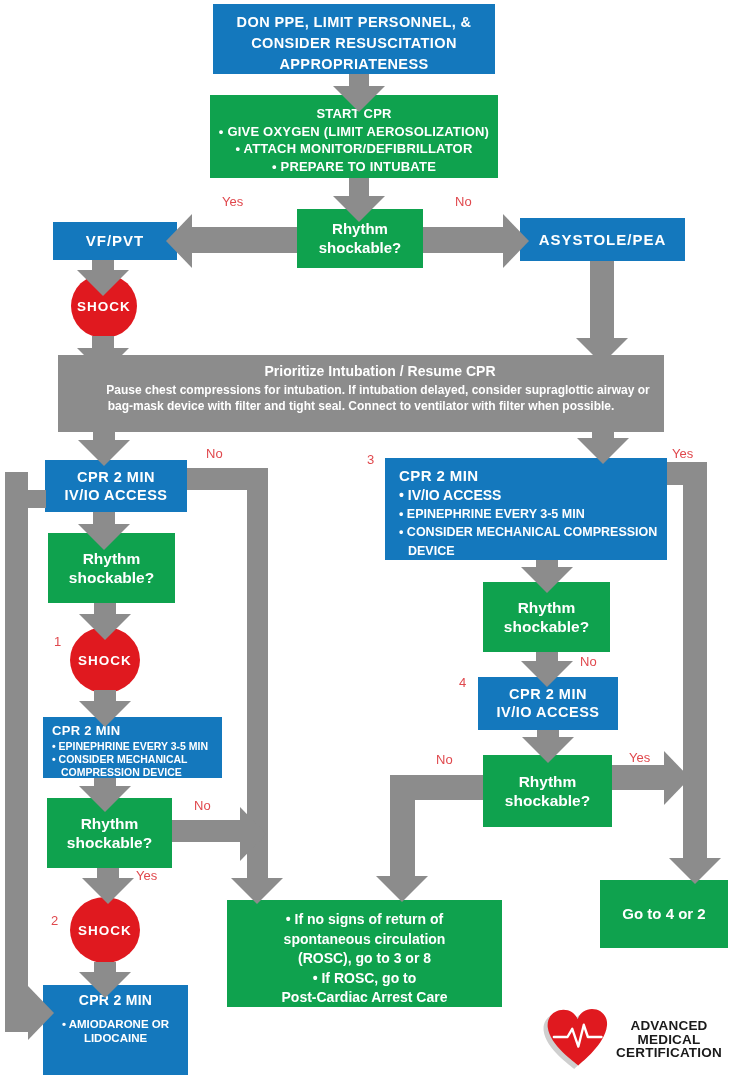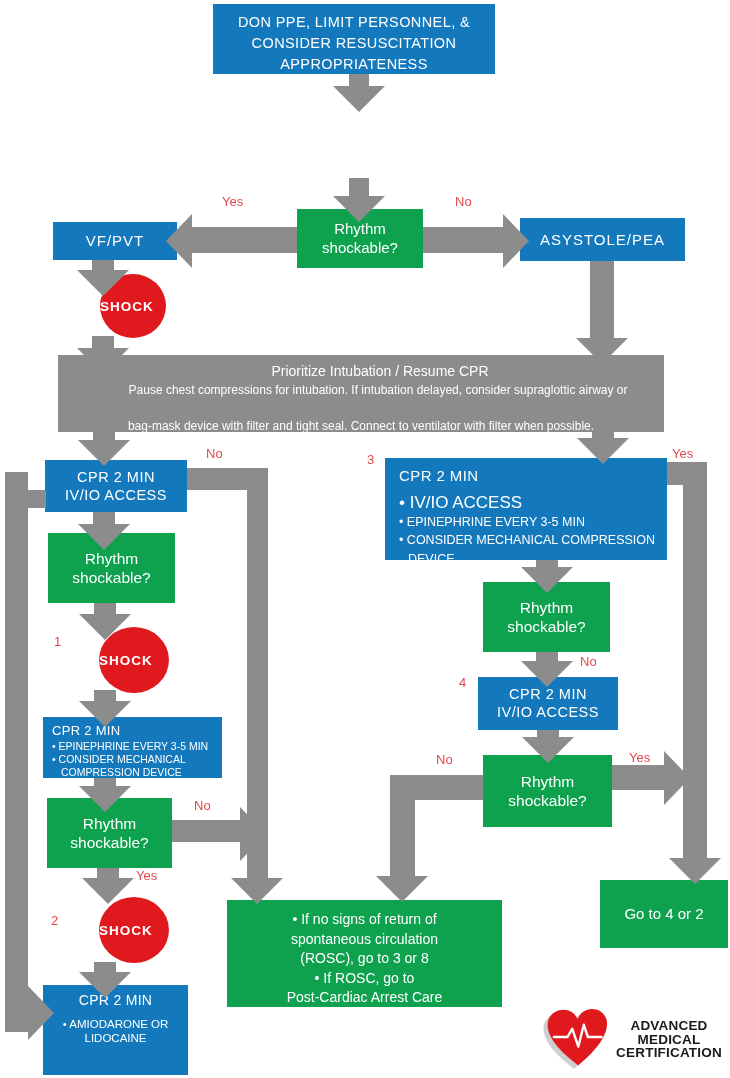--- a/index.html
+++ b/index.html
@@ -2,26 +2,26 @@
 <html style="--blue: #1478BD; --green: #0FA24E; --gray: #8C8C8C; --shock-red: #E0191F; --label-red: #E0484D; --logo-black: #1A1A1A;"><head>
 <meta charset="utf-8">
 <style>
   :root{
     --blue:#1478BD; --green:#0FA24E; --gray:#8C8C8C;
     --shock-red:#E0191F; --label-red:#E0484D; --logo-black:#1A1A1A;
   }
   html,body{margin:0;padding:0;background:#fff;}
   #canvas{position:relative;width:730px;height:1078px;background:#fff;overflow:hidden;
           font-family:"Liberation Sans",sans-serif;}
-  .box{position:absolute;box-sizing:border-box;color:#fff;font-weight:normal;text-align:center;z-index:1;}
+  .box{position:absolute;box-sizing:border-box;color:#fff;font-weight:bold;text-align:center;z-index:1;}
   .blue{background:var(--blue);}
   .green{background:var(--green);}
   .graybox{background:var(--gray);}
   .circle{position:absolute;background:var(--shock-red);border-radius:50%;color:#fff;font-weight:bold;
-          display:flex;align-items:center;justify-content:flex-start;letter-spacing:1px;z-index:1;margin-left:29px;}
+          display:flex;align-items:center;justify-content:center;letter-spacing:1px;z-index:1;}
   .bar{position:absolute;background:var(--gray);z-index:2;}
   .ah{position:absolute;width:0;height:0;z-index:3;}
   .ah-down{border-left:26px solid transparent;border-right:26px solid transparent;border-top:26px solid var(--gray);}
   .ah-left{border-top:27px solid transparent;border-bottom:27px solid transparent;border-right:26px solid var(--gray);}
   .ah-right{border-top:27px solid transparent;border-bottom:27px solid transparent;border-left:26px solid var(--gray);}
   .rlabel{position:absolute;color:var(--label-red);font-size:13px;z-index:4;}
   .leftal{text-align:left;}
   .nw{white-space:nowrap;}
   .logo-text{position:absolute;color:var(--logo-black);font-weight:bold;font-size:13.5px;line-height:13.5px;
              letter-spacing:.2px;text-align:center;z-index:1;}
@@ -84,20 +84,26 @@
   <div class="ah ah-down" style="left:376px;top:876px;"></div>
   <div class="ah ah-right" style="left:664px;top:751px;"></div>
   <div class="ah ah-down" style="left:669px;top:858px;"></div>
 
   <div class="box blue" style="left:213px;top:4px;width:282px;height:70px;padding-top:8px;font-size:14.5px;line-height:21px;letter-spacing:.4px;">
     <div>DON PPE, LIMIT PERSONNEL, &amp;</div>
     <div>CONSIDER RESUSCITATION</div>
     <div>APPROPRIATENESS</div>
   </div>
 
+  <div class="box green" style="left:210px;top:95px;width:288px;height:83px;padding-top:10px;font-size:13px;line-height:17.5px;letter-spacing:.2px;">
+    <div>START CPR</div>
+    <div class="nw">• GIVE OXYGEN (LIMIT AEROSOLIZATION)</div>
+    <div class="nw">• ATTACH MONITOR/DEFIBRILLATOR</div>
+    <div class="nw">• PREPARE TO INTUBATE</div>
+  </div>
 
   <div class="box green" style="left:297px;top:209px;width:126px;height:59px;padding-top:10px;font-size:15px;line-height:19px;">
     <div>Rhythm</div>
     <div>shockable?</div>
   </div>
 
   <div class="box blue" style="left:53px;top:222px;width:124px;height:38px;line-height:38px;font-size:15px;letter-spacing:1px;">
     <span>VF/PVT</span>
   </div>
 
@@ -105,21 +111,21 @@
     <span>ASYSTOLE/PEA</span>
   </div>
 
   <div class="circle" style="left:71px;top:274px;width:66px;height:64px;font-size:13.5px;">
     <span>SHOCK</span>
   </div>
 
   <div class="box graybox" style="left:58px;top:355px;width:606px;height:77px;padding-top:8px;">
     <div style="font-size:14px;margin-left:38px;">Prioritize Intubation / Resume CPR</div>
     <div style="font-size:12px;line-height:16px;margin-top:3px;margin-left:34px;">Pause chest compressions for intubation. If intubation delayed, consider supraglottic airway or</div>
-    <div style="font-size:12px;line-height:16px;margin-top:20px;">bag-mask device with filter and tight seal. Connect to ventilator with filter when possible.</div>
+    <div style="font-size:12px;line-height:16px;">bag-mask device with filter and tight seal. Connect to ventilator with filter when possible.</div>
   </div>
 
   <div class="box blue" style="left:45px;top:460px;width:142px;height:52px;padding-top:9px;font-size:14.5px;line-height:17.5px;letter-spacing:.5px;">
     <div>CPR 2 MIN</div>
     <div>IV/IO ACCESS</div>
   </div>
 
   <div class="box green" style="left:48px;top:533px;width:127px;height:70px;padding-top:16px;font-size:15.5px;line-height:19px;">
     <div>Rhythm</div>
     <div>shockable?</div>
@@ -148,21 +154,21 @@
   <div class="box blue" style="left:43px;top:985px;width:145px;height:90px;padding-top:7px;">
     <div style="font-size:14px;letter-spacing:.3px;">CPR 2 MIN</div>
     <div style="font-size:11.5px;line-height:14px;margin-top:9px;">• AMIODARONE OR</div>
     <div style="font-size:11.5px;line-height:14px;">LIDOCAINE</div>
     <div style="font-size:12px;line-height:14px;margin-top:36px;">• TREAT REVERSIBE</div>
     <div style="font-size:11.5px;line-height:14px;">CAUSES</div>
   </div>
 
   <div class="box blue leftal" style="left:385px;top:458px;width:282px;height:102px;padding:9px 0 0 14px;">
     <div style="font-size:15px;letter-spacing:.4px;">CPR 2 MIN</div>
-    <div class="nw" style="font-size:17px;line-height:18.5px;margin-top:10px;">• IV/IO ACCESS</div>
+    <div class="nw" style="font-size:14px;line-height:18.5px;margin-top:2px;">• IV/IO ACCESS</div>
     <div class="nw" style="font-size:12.5px;line-height:18.5px;">• EPINEPHRINE EVERY 3-5 MIN</div>
     <div class="nw" style="font-size:12.5px;line-height:18.5px;">• CONSIDER MECHANICAL COMPRESSION</div>
     <div class="nw" style="font-size:12.5px;line-height:18.5px;padding-left:9px;">DEVICE</div>
   </div>
 
   <div class="box green" style="left:483px;top:582px;width:127px;height:70px;padding-top:16px;font-size:15.5px;line-height:19px;">
     <div>Rhythm</div>
     <div>shockable?</div>
   </div>
 

